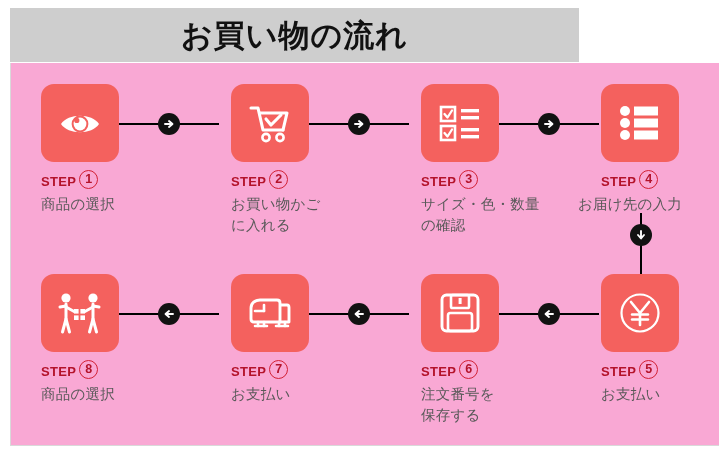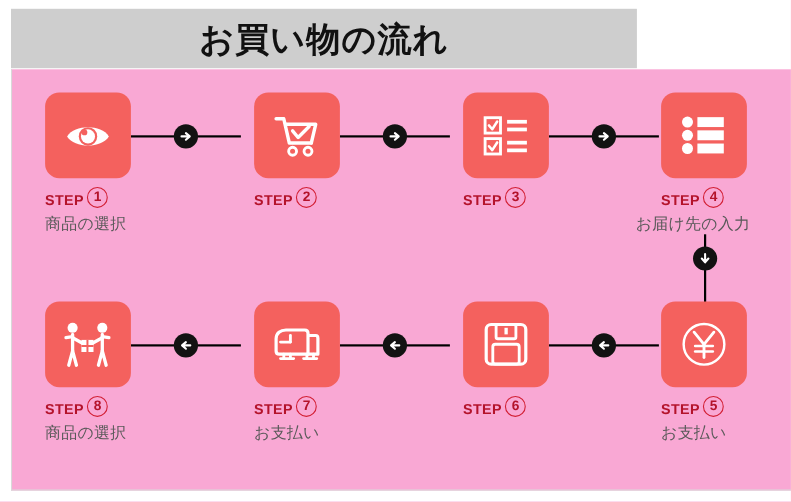--- a/index.html
+++ b/index.html
@@ -211,20 +211,22 @@
           <path d="M19 19 L24 25 L34 15" stroke="#ffffff" stroke-width="3.1" fill="none" stroke-linecap="round" stroke-linejoin="round"></path>
           <circle cx="19" cy="37.5" r="3.6" stroke="#ffffff" stroke-width="2.6" fill="none"></circle>
           <circle cx="33" cy="37.5" r="3.6" stroke="#ffffff" stroke-width="2.6" fill="none"></circle>
         </svg>
       </span>
     </div>
     <div class="step-label-row">
       <span class="step-word">STEP</span>
       <span class="step-num-circle">2</span>
     </div>
+    <div class="step-desc">お買い物かご
+に入れる</div>
   </div>
 
   <div class="step-card" style="left:410px; top:21px;">
     <div class="icon-tile">
       <span>
         <svg width="44" height="44" viewBox="0 0 44 44">
           <rect x="3" y="6" width="14" height="14" stroke="#ffffff" stroke-width="2.6" fill="none"></rect>
           <path d="M6.5 13 L9.5 16.5 L14 9.5" stroke="#ffffff" stroke-width="2.3" fill="none" stroke-linecap="round" stroke-linejoin="round"></path>
           <rect x="3" y="25" width="14" height="14" stroke="#ffffff" stroke-width="2.6" fill="none"></rect>
           <path d="M6.5 32 L9.5 35.5 L14 28.5" stroke="#ffffff" stroke-width="2.3" fill="none" stroke-linecap="round" stroke-linejoin="round"></path>
@@ -232,20 +234,22 @@
           <rect x="23" y="15" width="18" height="3.4" fill="#ffffff"></rect>
           <rect x="23" y="27" width="18" height="3.4" fill="#ffffff"></rect>
           <rect x="23" y="34" width="18" height="3.4" fill="#ffffff"></rect>
         </svg>
       </span>
     </div>
     <div class="step-label-row">
       <span class="step-word">STEP</span>
       <span class="step-num-circle">3</span>
     </div>
+    <div class="step-desc">サイズ・色・数量
+の確認</div>
   </div>
 
   <div class="step-card" style="left:590px; top:21px;">
     <div class="icon-tile">
       <span>
         <svg width="44" height="44" viewBox="0 0 44 44">
           <circle cx="7" cy="10" r="5" fill="#ffffff"></circle>
           <circle cx="7" cy="22" r="5" fill="#ffffff"></circle>
           <circle cx="7" cy="34" r="5" fill="#ffffff"></circle>
           <rect x="16" y="5.5" width="24" height="9" fill="#ffffff"></rect>
@@ -288,20 +292,22 @@
           <rect x="13" y="4" width="18" height="13" rx="1.6" stroke="#ffffff" stroke-width="2.6" fill="none"></rect>
           <rect x="20.6" y="7" width="3" height="6" fill="#ffffff"></rect>
           <rect x="10" y="22" width="24" height="18" rx="2.4" stroke="#ffffff" stroke-width="2.6" fill="none"></rect>
         </svg>
       </span>
     </div>
     <div class="step-label-row">
       <span class="step-word">STEP</span>
       <span class="step-num-circle">6</span>
     </div>
+    <div class="step-desc">注文番号を
+保存する</div>
   </div>
 
   <div class="step-card" style="left:220px; top:211px;">
     <div class="icon-tile">
       <span>
         <svg width="46" height="44" viewBox="0 0 46 44">
           <path d="M4 17 C4 12, 8 9, 13 9 L30 9 C32 9, 33 10, 33 12 L33 31 L7 31 C5 31, 4 30, 4 28 Z" stroke="#ffffff" stroke-width="2.9" fill="none" stroke-linejoin="round"></path>
           <path d="M33 14 L40 14 C41.5 14, 42 15, 42 16.5 L42 31 L33 31" stroke="#ffffff" stroke-width="2.9" fill="none" stroke-linejoin="round"></path>
           <path d="M8 20 L17 20" stroke="#ffffff" stroke-width="2.6" stroke-linecap="round"></path>
           <path d="M17 14 L17 20" stroke="#ffffff" stroke-width="2.6" stroke-linecap="round"></path>

